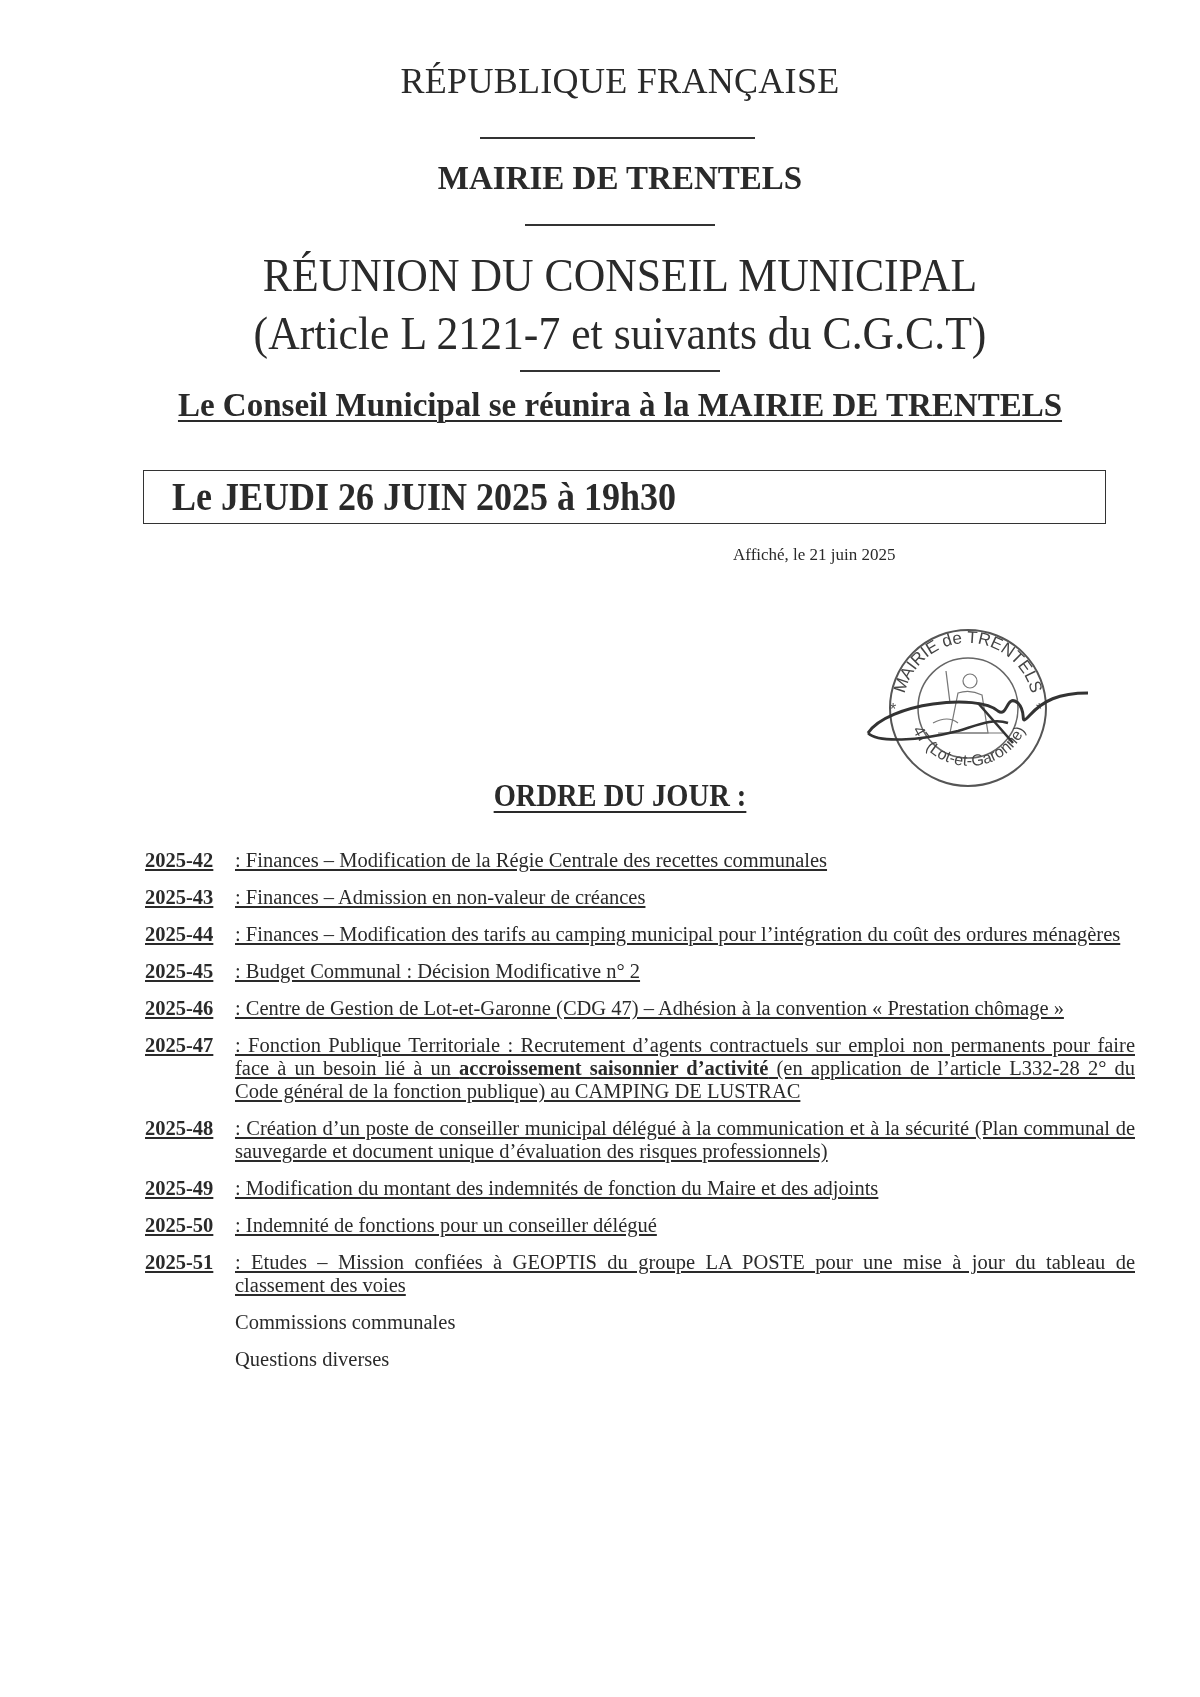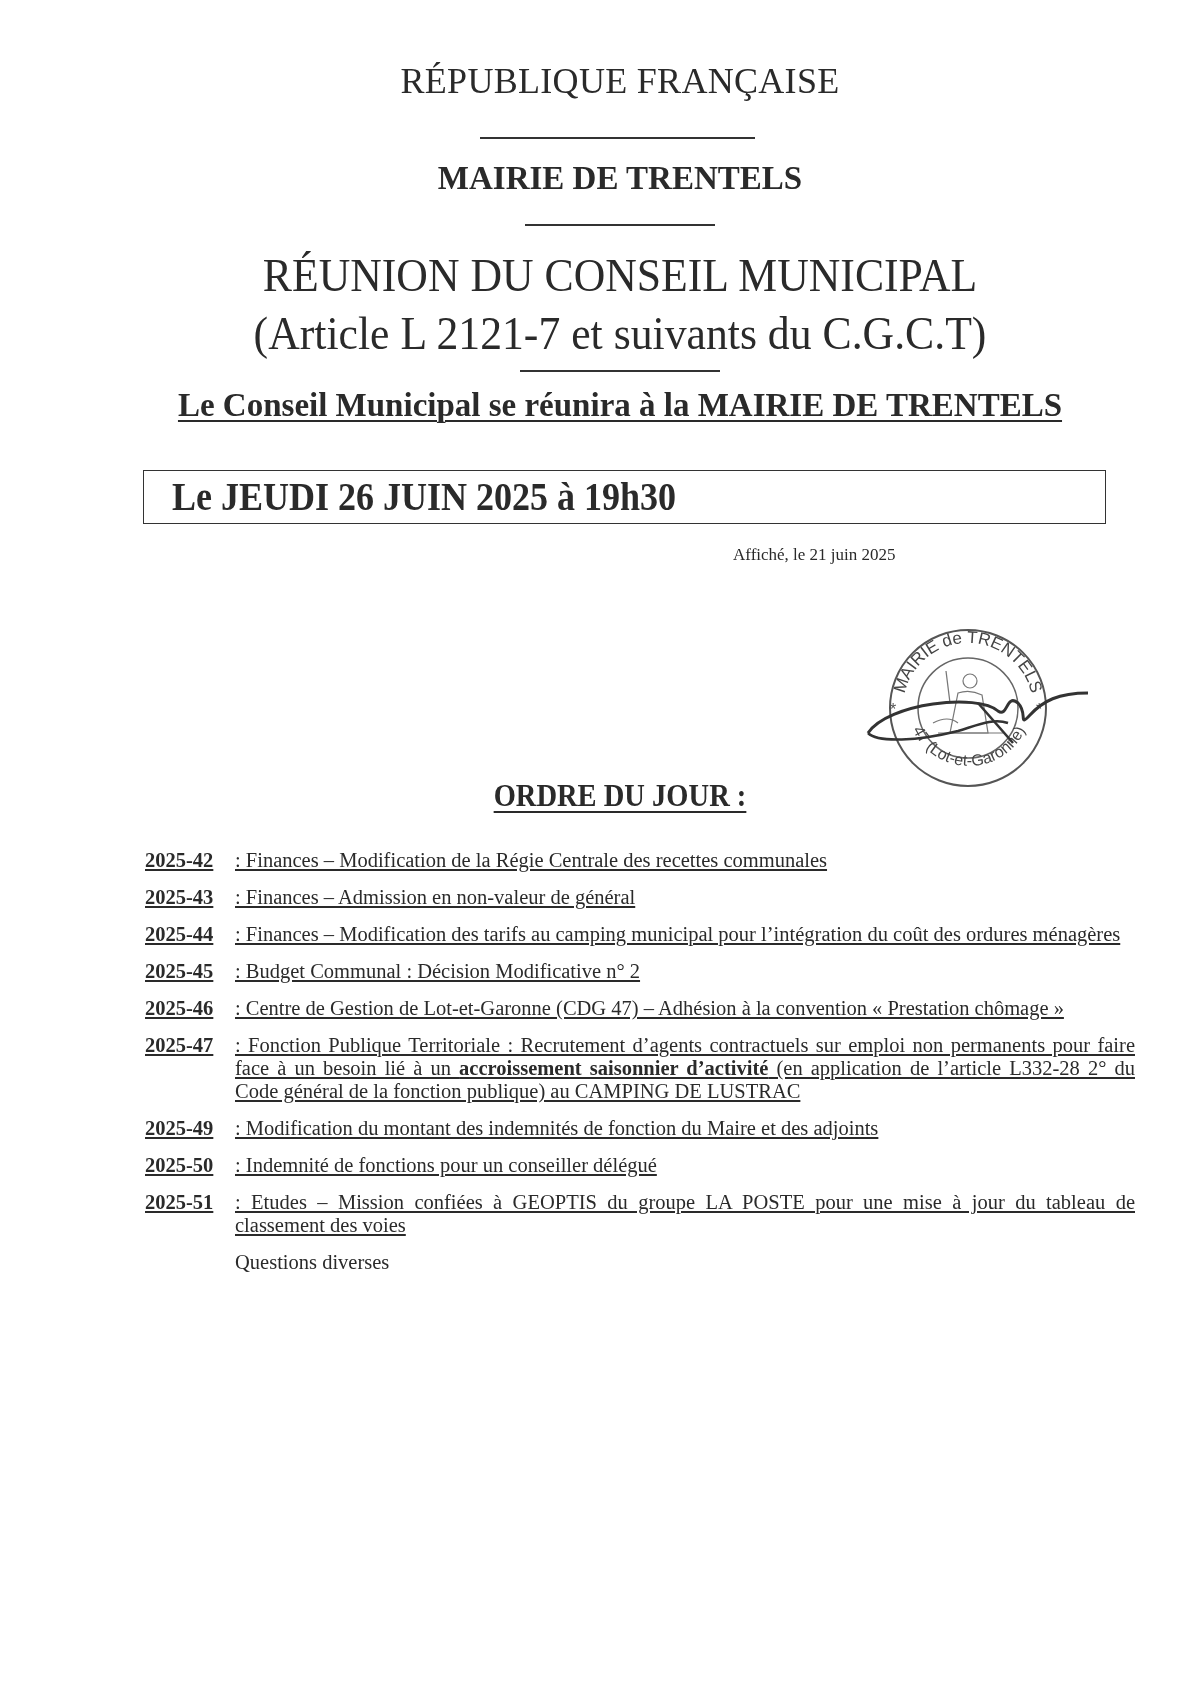--- a/index.html
+++ b/index.html
@@ -184,46 +184,51 @@
 
   <div class="center ordre">ORDRE DU JOUR :</div>
 
   <div class="agenda">
     <div class="item">
       <div class="num">2025-42</div>
       <div class="text">: Finances – Modification de la Régie Centrale des recettes communales</div>
     </div>
     <div class="item">
       <div class="num">2025-43</div>
-      <div class="text">: Finances – Admission en non-valeur de général</div>
+      <div class="text">: Finances – Admission en non-valeur de créances</div>
     </div>
     <div class="item">
       <div class="num">2025-44</div>
       <div class="text">: Finances – Modification des tarifs au camping municipal pour l’intégration du coût des ordures ménagères</div>
     </div>
     <div class="item">
       <div class="num">2025-45</div>
       <div class="text">: Budget Communal : Décision Modificative n° 2</div>
     </div>
     <div class="item">
       <div class="num">2025-46</div>
       <div class="text">: Centre de Gestion de Lot-et-Garonne (CDG 47) – Adhésion à la convention « Prestation chômage »</div>
     </div>
     <div class="item">
       <div class="num">2025-47</div>
       <div class="text"><span>: Fonction Publique Territoriale : Recrutement d’agents contractuels sur emploi non permanents pour faire face à un besoin lié à un </span><b>accroissement saisonnier d’activité</b><span> (en application de l’article L332-28 2° du Code général de la fonction publique) au CAMPING DE LUSTRAC</span></div>
     </div>
     <div class="item">
+      <div class="num">2025-48</div>
+      <div class="text">: Création d’un poste de conseiller municipal délégué à la communication et à la sécurité (Plan communal de sauvegarde et document unique d’évaluation des risques professionnels)</div>
+    </div>
+    <div class="item">
       <div class="num">2025-49</div>
       <div class="text">: Modification du montant des indemnités de fonction du Maire et des adjoints</div>
     </div>
     <div class="item">
       <div class="num">2025-50</div>
       <div class="text">: Indemnité de fonctions pour un conseiller délégué</div>
     </div>
     <div class="item">
       <div class="num">2025-51</div>
       <div class="text">: Etudes – Mission confiées à GEOPTIS du groupe LA POSTE pour une mise à jour du tableau de classement des voies</div>
     </div>
+    <div class="extra">Commissions communales</div>
     <div class="extra">Questions diverses</div>
   </div>
 
 </div>
 
 </body></html>

